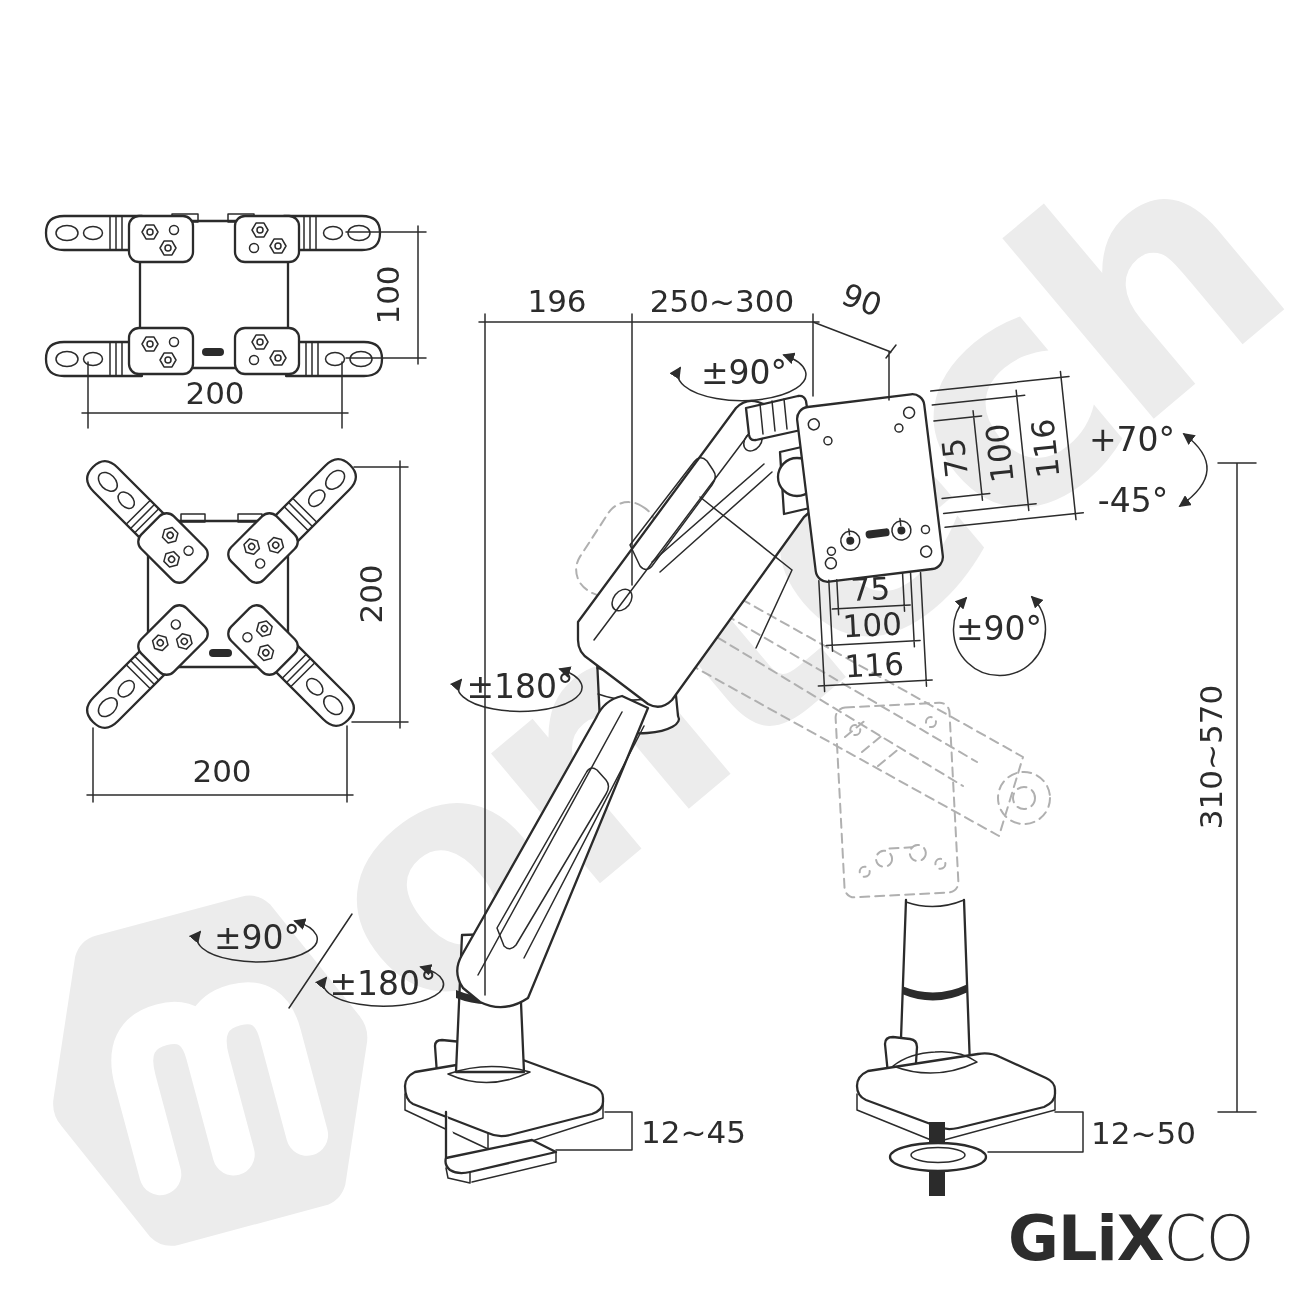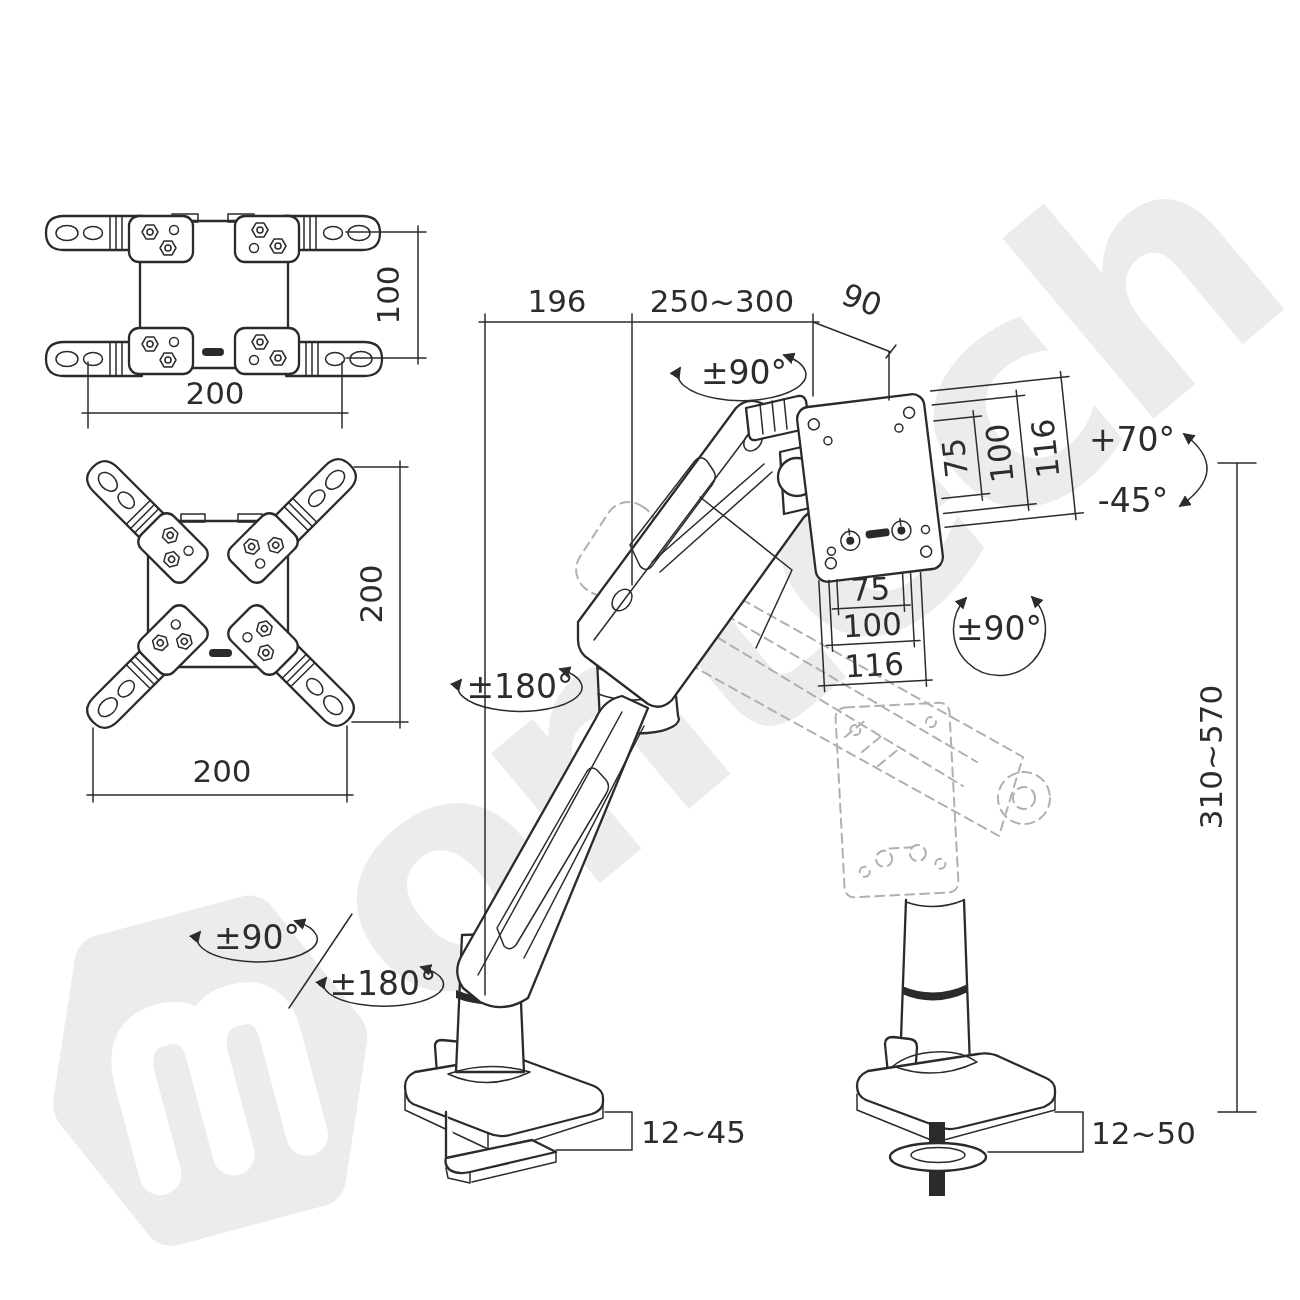--- a/index.html
+++ b/index.html
@@ -267,14 +267,15 @@
         <text class="ta mid" x="999" y="640">±90°</text>
 
         <path class="dim" d="M1184,434 Q1232,470 1180,506" marker-start="url(#ah)" marker-end="url(#ah)"></path>
         <text class="ta mid" x="1132" y="451">+70°</text>
         <text class="ta mid" x="1133" y="512">-45°</text>
       </g>
     </g>
   </svg>
 
 
+  <div class="brand"><span class="b">GLiX</span><span class="l">CO</span></div>
 
 </div>
 
 </body></html>

